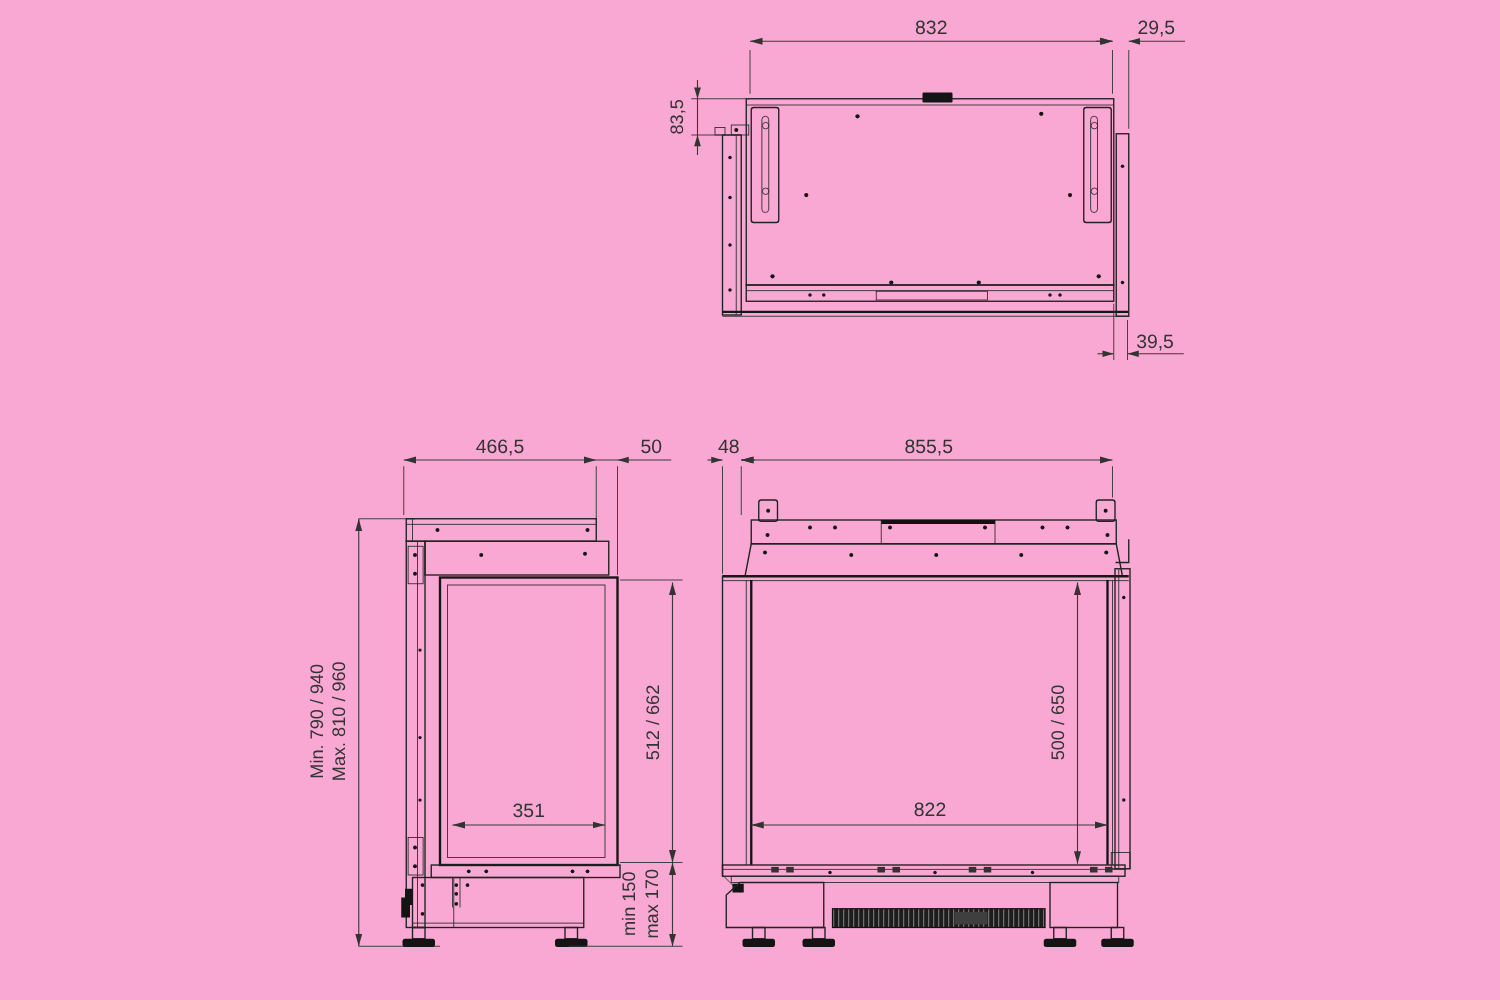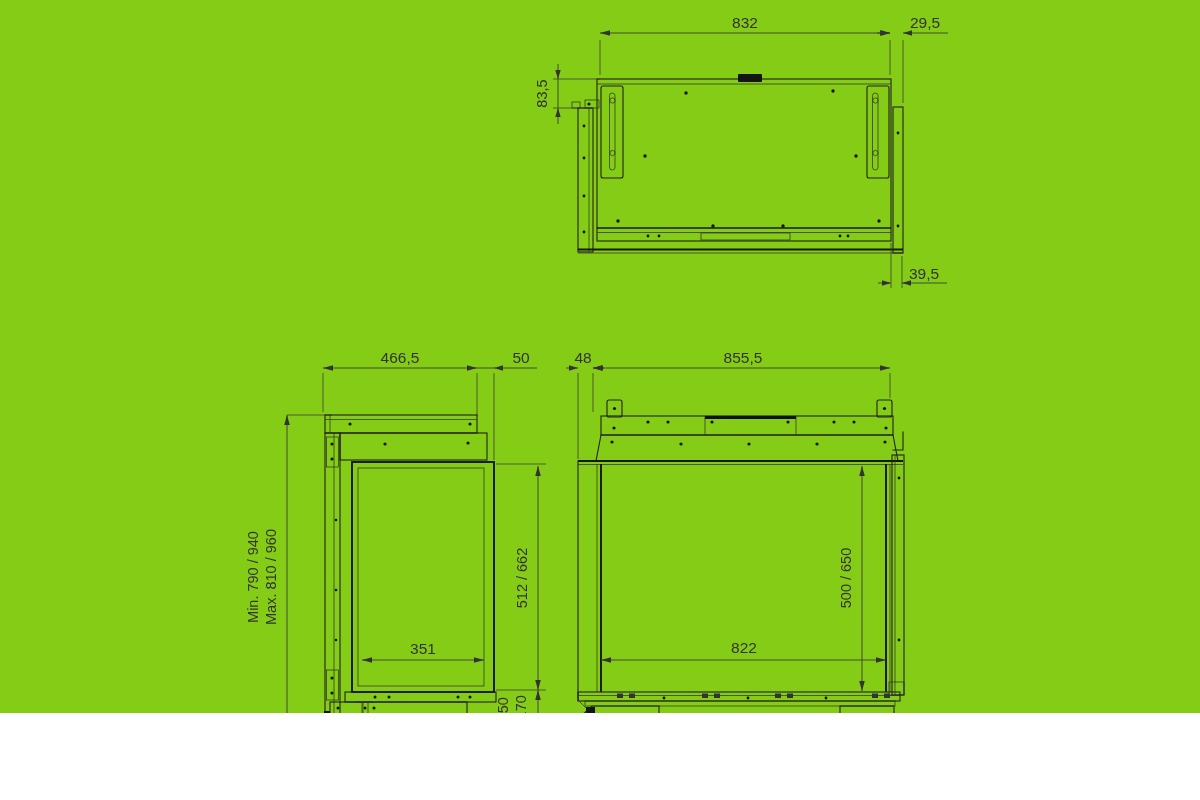--- a/index.html
+++ b/index.html
@@ -1,16 +1,16 @@
 <!DOCTYPE html>
 <html><head>
 <meta charset="utf-8">
 <style>
   html,body{margin:0;padding:0;background:#fff;}
-  .canvas{position:relative;width:1200px;height:713px;background:#84cc16;overflow:hidden;}
+  .canvas{position:relative;width:1200px;height:800px;background:#f9a8d4;overflow:hidden;}
   svg{display:block;}
   svg text{font-family:"Liberation Sans","DejaVu Sans",sans-serif;font-size:15.5px;fill:#333;}
   svg text.rot{font-size:14.5px;}
   .ln{stroke:#222;stroke-width:1.1;fill:none;stroke-linecap:square;}
   .thin{stroke:#2b2b2b;stroke-width:0.7;fill:none;}
   .hv{stroke:#161616;stroke-width:1.9;fill:none;}
   .dim{stroke:#3a3a3a;stroke-width:0.9;fill:none;}
   .ext{stroke:#3a3a3a;stroke-width:0.75;fill:none;}
   .dot{fill:#151515;stroke:none;}
   .ah{fill:#333;stroke:none;}

